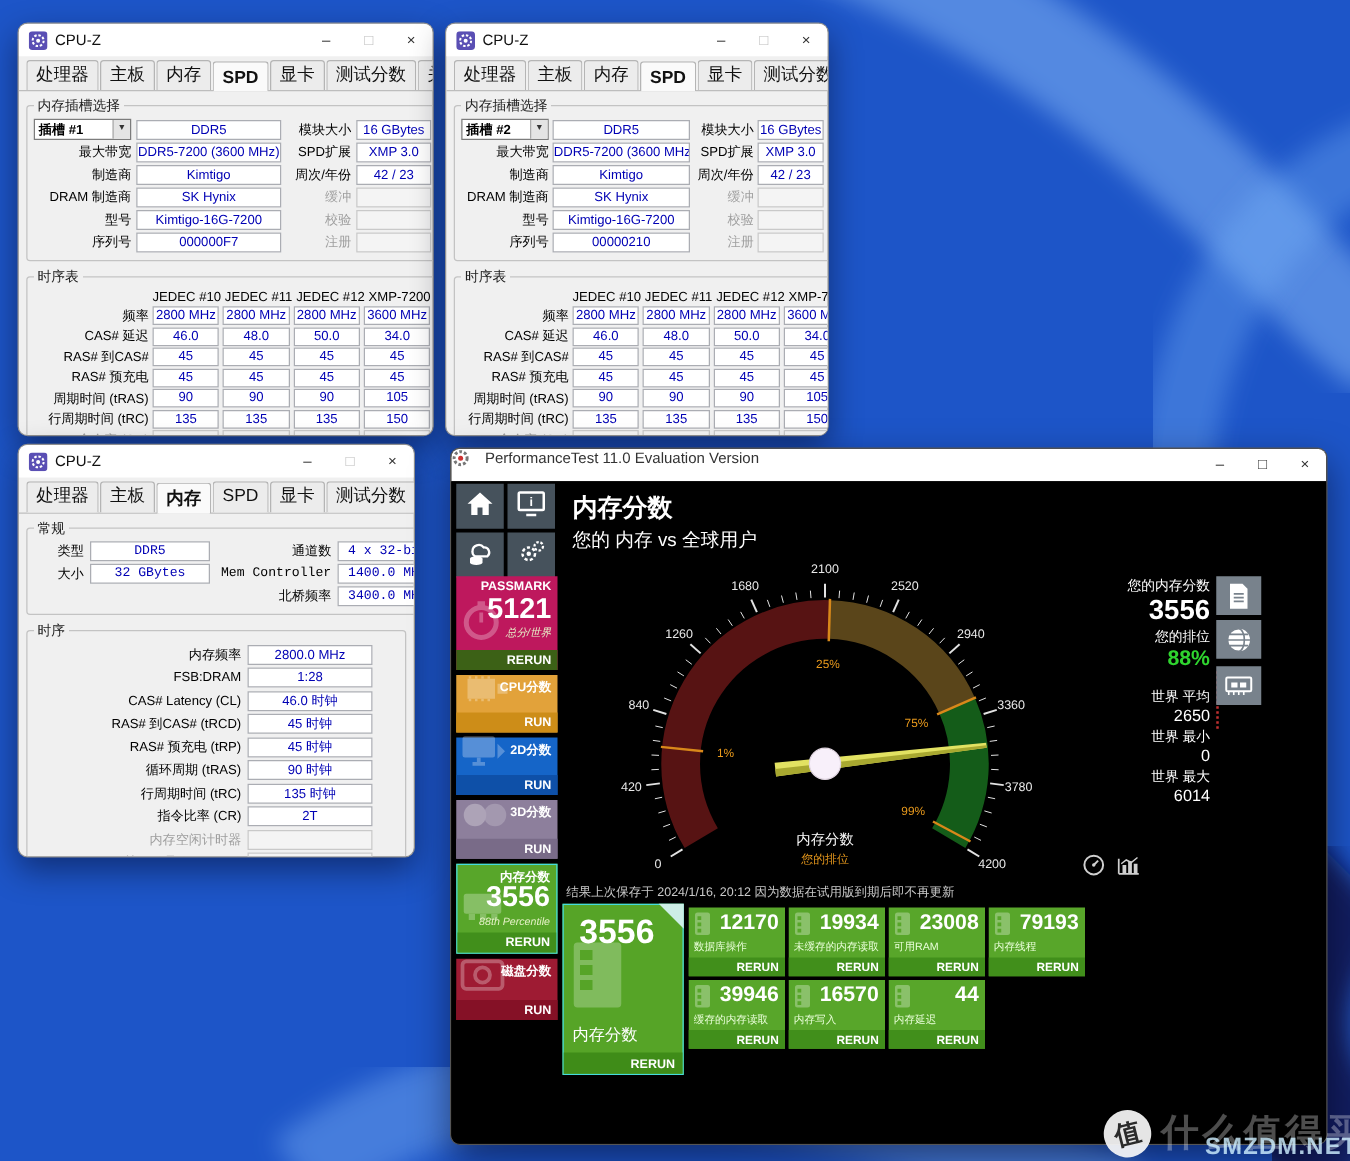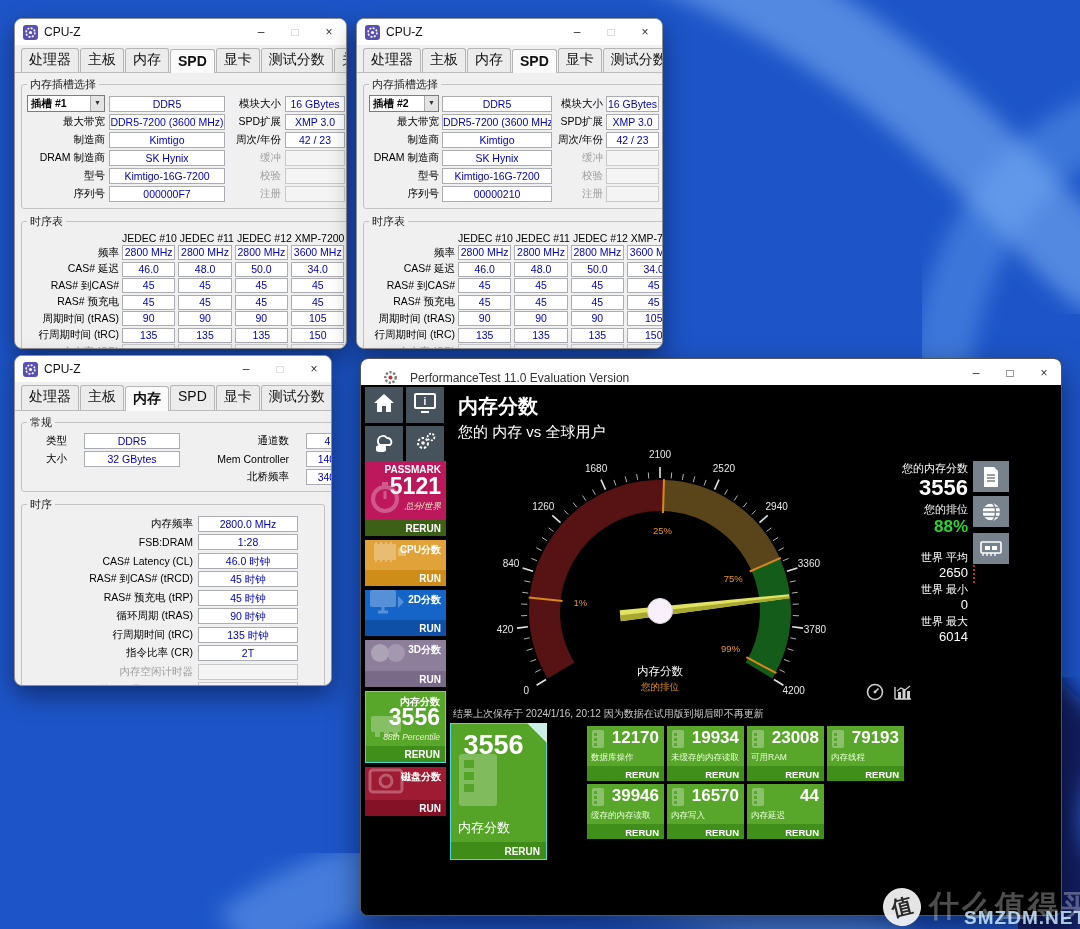--- a/index.html
+++ b/index.html
@@ -39,43 +39,43 @@
   .combo{background:#fff;border:1px solid #7c7c7c;height:15px;display:flex;align-items:center;font-size:10.5px;}
   .combo span:first-child{flex:1;padding-left:3px;font-weight:bold;color:#000;white-space:nowrap;}
   .ca{width:13px;background:#e4e4e4;border-left:1px solid #aaa;font-size:7px;color:#333;
       text-align:center;line-height:14px;height:100%;}
   .trow{display:grid;grid-template-columns:92px repeat(4,1fr);column-gap:3px;margin:1.5px 0;align-items:center;}
   .narrow .trow{grid-template-columns:86px repeat(4,1fr);}
   .tlbl{font-size:10.5px;text-align:right;color:#000;white-space:nowrap;overflow:hidden;}
   .tlbl.dis{color:#9f9f9f;}
   .tcol{font-size:10.5px;text-align:center;color:#000;white-space:nowrap;}
   .tf{height:13px;line-height:13px;}
-  .mem-frow{display:grid;grid-template-columns:40px 96px 92px 80px;column-gap:17px;margin:2px 0;align-items:center;}
+  .mem-frow{display:grid;grid-template-columns:40px 96px 92px 80px;column-gap:5px;margin:2px 0;align-items:center;font-family:Liberation Mono, monospace;}
   .mtrow{display:grid;grid-template-columns:158px 100px;column-gap:5px;margin:2.5px 0;align-items:center;justify-content:start;padding-left:8px;}
   
   .pt{position:absolute;left:360px;top:358px;width:700px;height:556px;background:#000;
       border:1px solid #555;border-radius:8px;box-shadow:0 12px 30px rgba(0,0,20,.5);
       z-index:20;display:flex;flex-direction:column;overflow:hidden;}
-  .pt-tbar{height:26px;background:#fff;display:flex;align-items:flex-end;padding-left:22px;flex:0 0 auto;}
+  .pt-tbar{height:26px;background:#fff;display:flex;align-items:flex-start;padding-left:0;flex:0 0 auto;}
   .pt-title{font-size:12px;color:#333;flex:1;margin-left:6px;}
   .pt-menu{height:18px;background:#000;display:flex;align-items:center;flex:0 0 auto;}
   .mitem{font-size:11px;color:#f0f0f0;padding:0 10px;white-space:nowrap;}
   .pt-body{flex:1;position:relative;background:#000;}
   .iconbtn{position:absolute;width:38px;height:36px;background:#46525c;display:flex;
            align-items:center;justify-content:center;}
   .pt-head{position:absolute;left:97px;top:8px;color:#fff;font-size:20px;font-weight:bold;}
   .pt-sub{position:absolute;left:97px;top:38px;color:#fff;font-size:15px;}
   .tile{position:absolute;left:4px;width:81px;box-sizing:border-box;}
   .tile .ttl{position:absolute;top:3px;right:5px;font-size:10px;font-weight:bold;color:#fff;}
   .tile .scr{position:absolute;top:12px;right:5px;font-size:23px;font-weight:bold;color:#fff;}
   .tile .sub{position:absolute;top:40px;right:5px;font-size:8.5px;color:#e6f2c8;font-style:italic;}
   .tile .strip{position:absolute;left:0;right:0;bottom:0;height:16px;}
   .tile .act{position:absolute;right:5px;bottom:2px;font-size:10px;font-weight:bold;color:#fff;}
   .tile .wicon{position:absolute;left:3px;bottom:18px;opacity:.28;}
-  .subtile{position:absolute;width:77px;height:55px;background:#58a62a;margin-left:36px;}
+  .subtile{position:absolute;width:77px;height:55px;background:#58a62a;}
   .subtile .scr{position:absolute;top:2px;right:5px;font-size:17px;font-weight:bold;color:#fff;}
   .subtile .lb{position:absolute;left:4px;bottom:17px;font-size:8.5px;color:#eaffda;white-space:nowrap;overflow:hidden;max-width:70px;}
   .subtile .strip{position:absolute;left:0;right:0;bottom:0;height:15px;background:#418f1b;}
   .subtile .act{position:absolute;right:5px;bottom:1px;font-size:9.5px;font-weight:bold;color:#fff;}
   .subtile .chip{position:absolute;left:3px;top:3px;opacity:.3;}
   .maintile{position:absolute;left:89px;top:338px;width:97px;height:137px;background:#56a427;
             border:1px solid #45dcdc;box-sizing:border-box;}
   .maintile .scr{position:absolute;top:6px;left:0;right:10px;text-align:center;font-size:27px;font-weight:bold;color:#fff;}
   .maintile .lb{position:absolute;left:7px;bottom:22px;font-size:13px;color:#fff;}
   .maintile .strip{position:absolute;left:0;right:0;bottom:0;height:17px;background:#3f8c18;}

